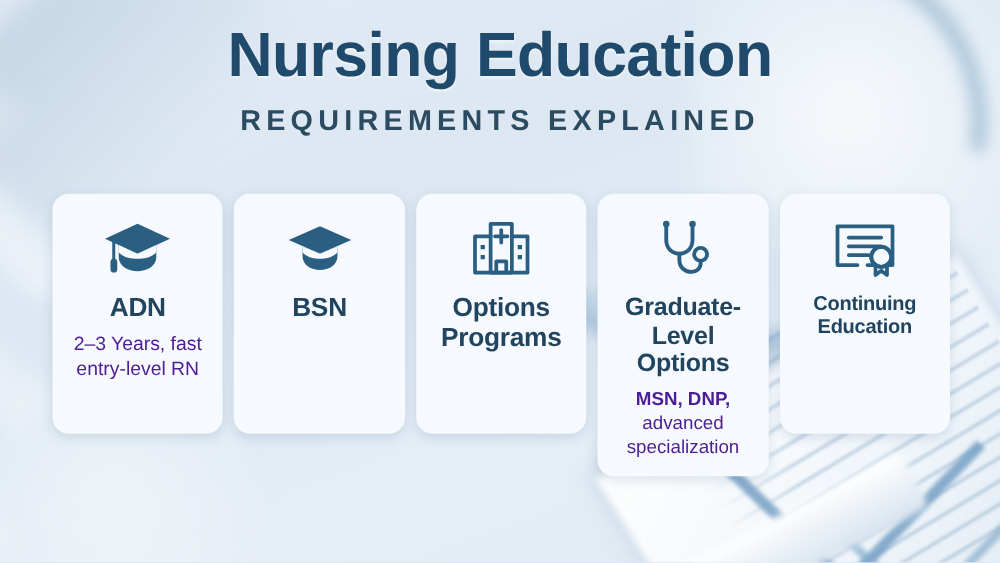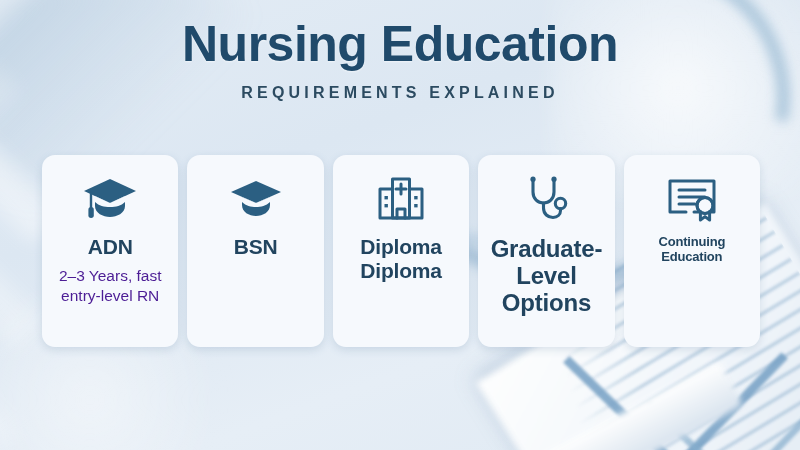--- a/index.html
+++ b/index.html
@@ -163,21 +163,21 @@
     margin: 0;
     font-size: 50px;
     font-weight: bold;
     letter-spacing: -0.5px;
     color: #204a6b;
     text-shadow: 0 1px 2px rgba(255,255,255,.55);
     line-height: 1.12;
   }
   .subtitle {
     margin: 12px 0 0 0;
-    font-size: 16px;
+    font-size: 23px;
     font-weight: bold;
     letter-spacing: 4.2px;
     color: #2c4b61;
     line-height: 1.1;
   }
 
   
   .cards {
     position: absolute;
     left: 42px;
@@ -218,22 +218,22 @@
   }
   .card-body {
     font-size: 15.5px;
     color: #4c1d95;
     line-height: 1.28;
     margin: 0;
     padding: 0 2px;
   }
   .card-body b { font-weight: bold; }
   .card-4 .card-body { font-size: 15px; }
-  .card-4 .card-title { font-size: 24px; }
-  .card-5 .card-title { font-size: 13px; }
+  .card-4 .card-title { font-size: 20px; }
+  .card-5 .card-title { font-size: 16px; }
 </style>
 </head>
 <body>
 
 <div id="infographic">
 
   <div class="bg-layer shadow-wedge"></div>
   <div class="bg-layer chevron chev-a"></div>
   <div class="bg-layer chevron chev-b"></div>
   <div class="bg-layer chevron chev-c"></div>
@@ -292,36 +292,37 @@
             <path d="M17.5 13 L5 13 L5 42 L47 42 L47 13 L34.5 13"></path>
             <path d="M26 8 L26 18 M21 13 L31 13"></path>
             <path d="M22 42 L22 33 L30 33 L30 42"></path>
           </g>
           <rect x="9.5" y="20" width="3.4" height="3.4" fill="#2b5f82"></rect>
           <rect x="9.5" y="28" width="3.4" height="3.4" fill="#2b5f82"></rect>
           <rect x="39.2" y="20" width="3.4" height="3.4" fill="#2b5f82"></rect>
           <rect x="39.2" y="28" width="3.4" height="3.4" fill="#2b5f82"></rect>
         </svg>
       </div>
-      <div class="card-title">Diploma Diploma</div>
+      <div class="card-title">Options Programs</div>
     </div>
 
     <div class="card card-4">
       <div class="card-icon">
         <svg width="50" height="50" viewBox="0 0 50 50" aria-hidden="true">
           <g fill="none" stroke="#2b5f82" stroke-width="3.1" stroke-linecap="round" stroke-linejoin="round">
             <path d="M12 6 L12 18 C12 25 17 29 22.5 29 C28 29 33 25 33 18 L33 6"></path>
             <path d="M22.5 29 L22.5 34 C22.5 40 27 43.5 32 43.5 C36.5 43.5 39.5 40.5 39.5 36.5 L39.5 34.5"></path>
             <circle cx="12" cy="5.2" r="2.6" fill="#2b5f82" stroke="none"></circle>
             <circle cx="33" cy="5.2" r="2.6" fill="#2b5f82" stroke="none"></circle>
             <circle cx="39.5" cy="29.5" r="5.2"></circle>
           </g>
         </svg>
       </div>
       <div class="card-title">Graduate-Level Options</div>
+      <div class="card-body"><b>MSN, DNP,</b><span> advanced specialization</span></div>
     </div>
 
     <div class="card card-5">
       <div class="card-icon">
         <svg width="56" height="46" viewBox="0 0 56 46" aria-hidden="true">
           <g fill="none" stroke="#2b5f82" stroke-width="3" stroke-linecap="round" stroke-linejoin="round">
             <path d="M6 5 L50 5 L50 36 L30 36 M6 5 L6 36 L22 36"></path>
             <path d="M15 14 L41 14 M15 21 L41 21 M15 28 L31 28"></path>
             <circle cx="41" cy="29.5" r="8" fill="#f6f9fd"></circle>
             <path d="M36.4 35.5 L36.4 44 L41 40.6 L45.6 44 L45.6 35.5"></path>

